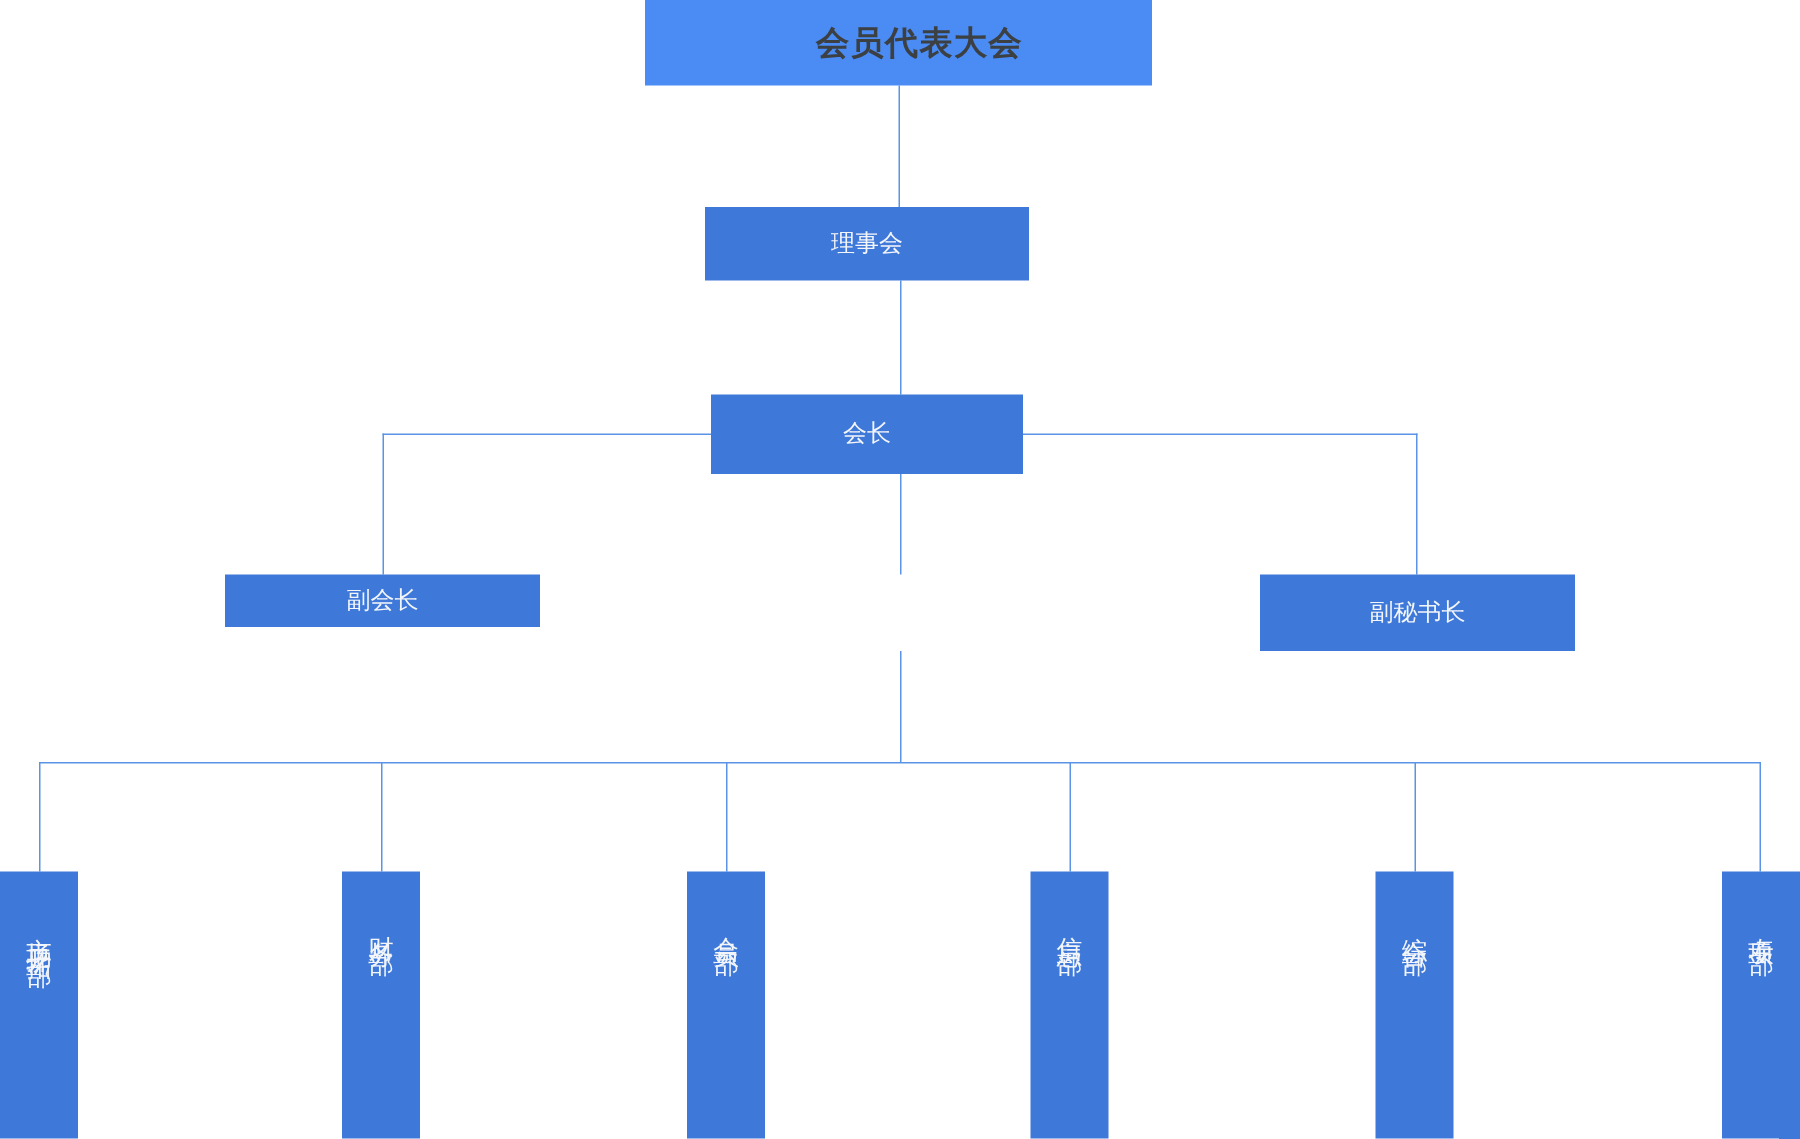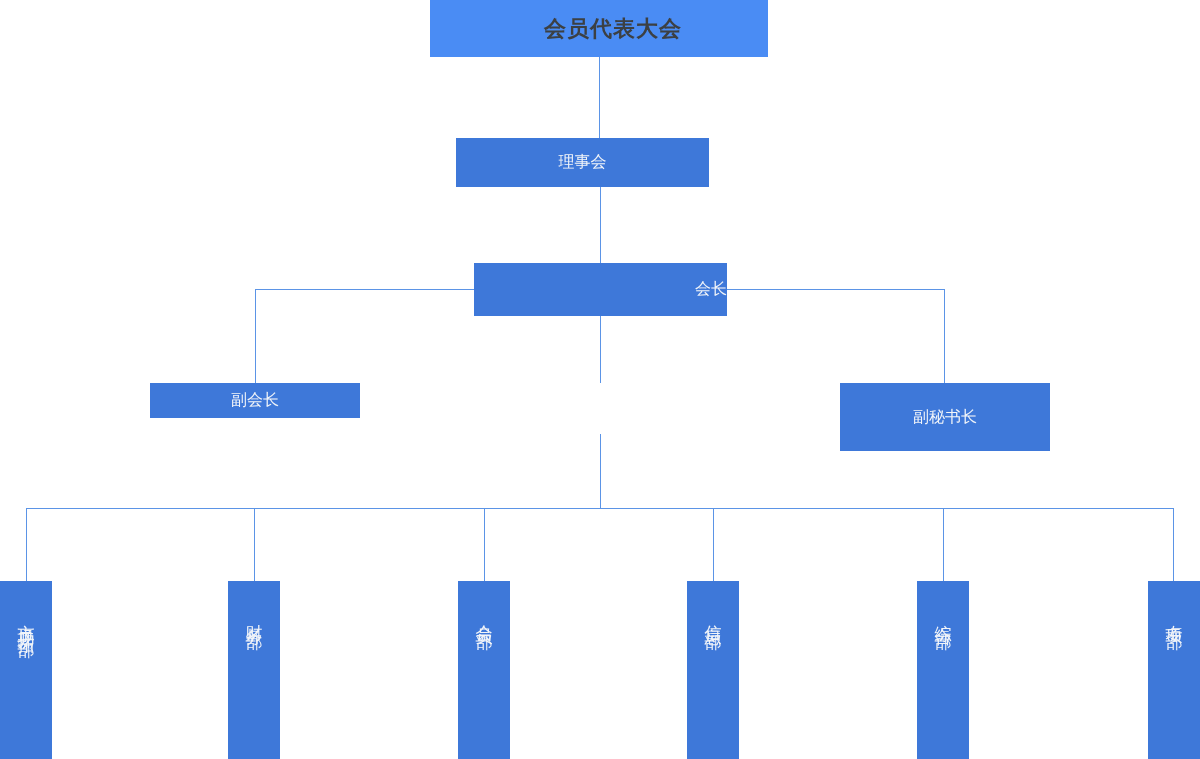--- a/index.html
+++ b/index.html
@@ -68,34 +68,34 @@
   <div class="line" style="left:254px; top:508px; width:1px; height:73px;"></div>
   <div class="line" style="left:484px; top:508px; width:1px; height:73px;"></div>
   <div class="line" style="left:713px; top:508px; width:1px; height:73px;"></div>
   <div class="line" style="left:943px; top:508px; width:1px; height:73px;"></div>
   <div class="line" style="left:1173px;top:508px; width:1px; height:73px;"></div>
 
   <div class="node root" style="left:430px; top:0;     width:338px; height:57px;">
     <span>会员代表大会</span>
   </div>
 
-  <div class="node" style="left:456px; top:138px; width:253px; height:49px;">
+  <div class="node" style="left:470px; top:138px; width:216px; height:49px;">
     <span>理事会</span>
   </div>
 
-  <div class="node" style="left:474px; top:263px; width:253px; height:53px;justify-content:flex-end;">
+  <div class="node" style="left:474px; top:263px; width:208px; height:53px;">
     <span>会长</span>
   </div>
 
   <div class="node" style="left:150px; top:383px; width:210px; height:35px;">
     <span>副会长</span>
   </div>
 
 
-  <div class="node" style="left:840px; top:383px; width:210px; height:68px;">
+  <div class="node" style="left:840px; top:383px; width:210px; height:51px;">
     <span>副秘书长</span>
   </div>
 
   <div class="node dept" style="left:0;">
     <span class="vtext">市场开拓部</span>
   </div>
   <div class="node dept" style="left:228px;">
     <span class="vtext">财务部</span>
   </div>
   <div class="node dept" style="left:458px;">

